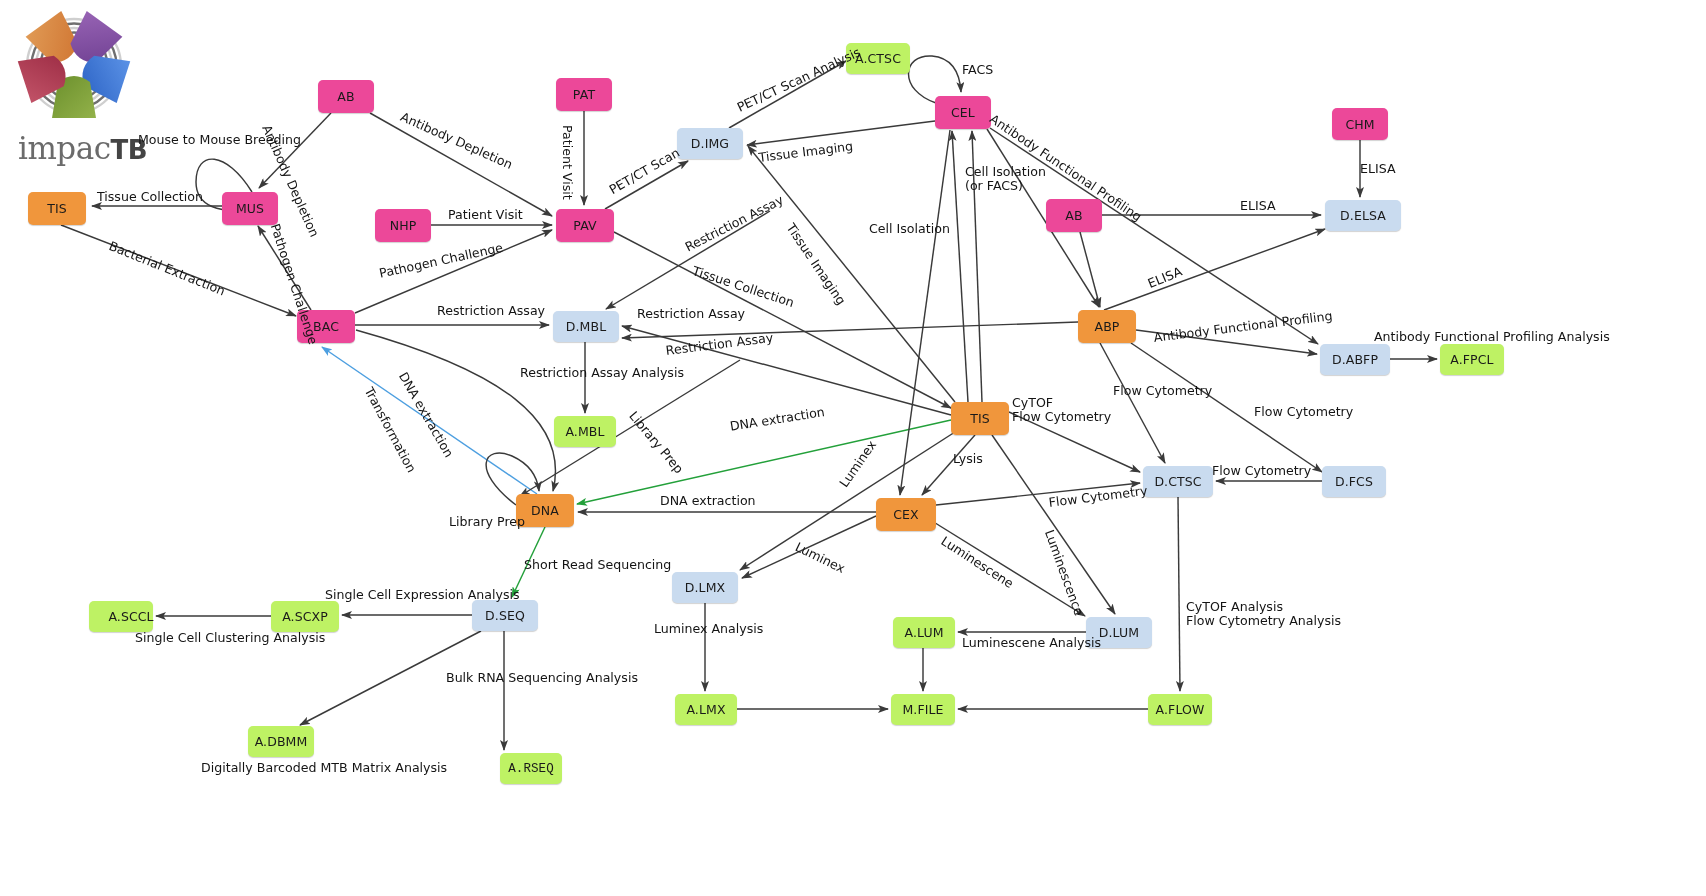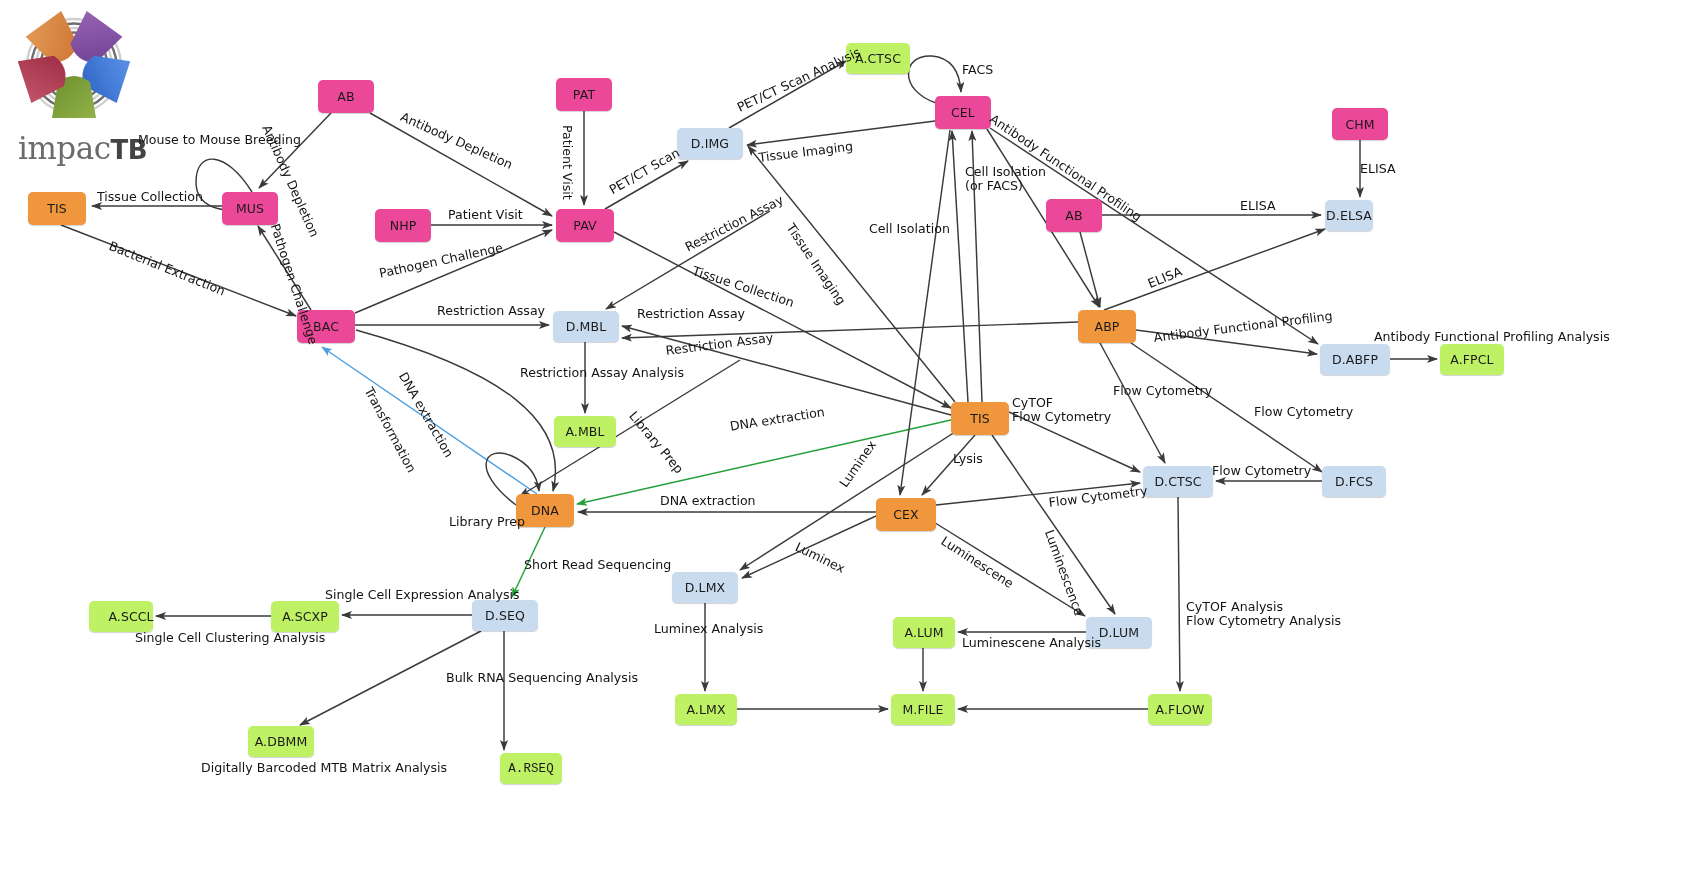--- a/index.html
+++ b/index.html
@@ -271,21 +271,21 @@
       </div>
       <div class="node-box t-sample" style="left: 935px; top: 96px; width: 56px; height: 33px;">
         <span>CEL</span>
       </div>
       <div class="node-box t-sample" style="left: 1332px; top: 108px; width: 56px; height: 32px;">
         <span>CHM</span>
       </div>
       <div class="node-box t-sample" style="left: 1046px; top: 199px; width: 56px; height: 33px;">
         <span>AB</span>
       </div>
-      <div class="node-box t-data" style="left: 1325px; top: 200px; width: 48px; height: 31px;">
+      <div class="node-box t-data" style="left: 1325px; top: 200px; width: 76px; height: 31px;">
         <span>D.ELSA</span>
       </div>
       <div class="node-box t-data" style="left: 553px; top: 311px; width: 66px; height: 31px;">
         <span>D.MBL</span>
       </div>
       <div class="node-box t-derived" style="left: 1078px; top: 310px; width: 58px; height: 33px;">
         <span>ABP</span>
       </div>
       <div class="node-box t-data" style="left: 1320px; top: 344px; width: 70px; height: 31px;">
         <span>D.ABFP</span>

